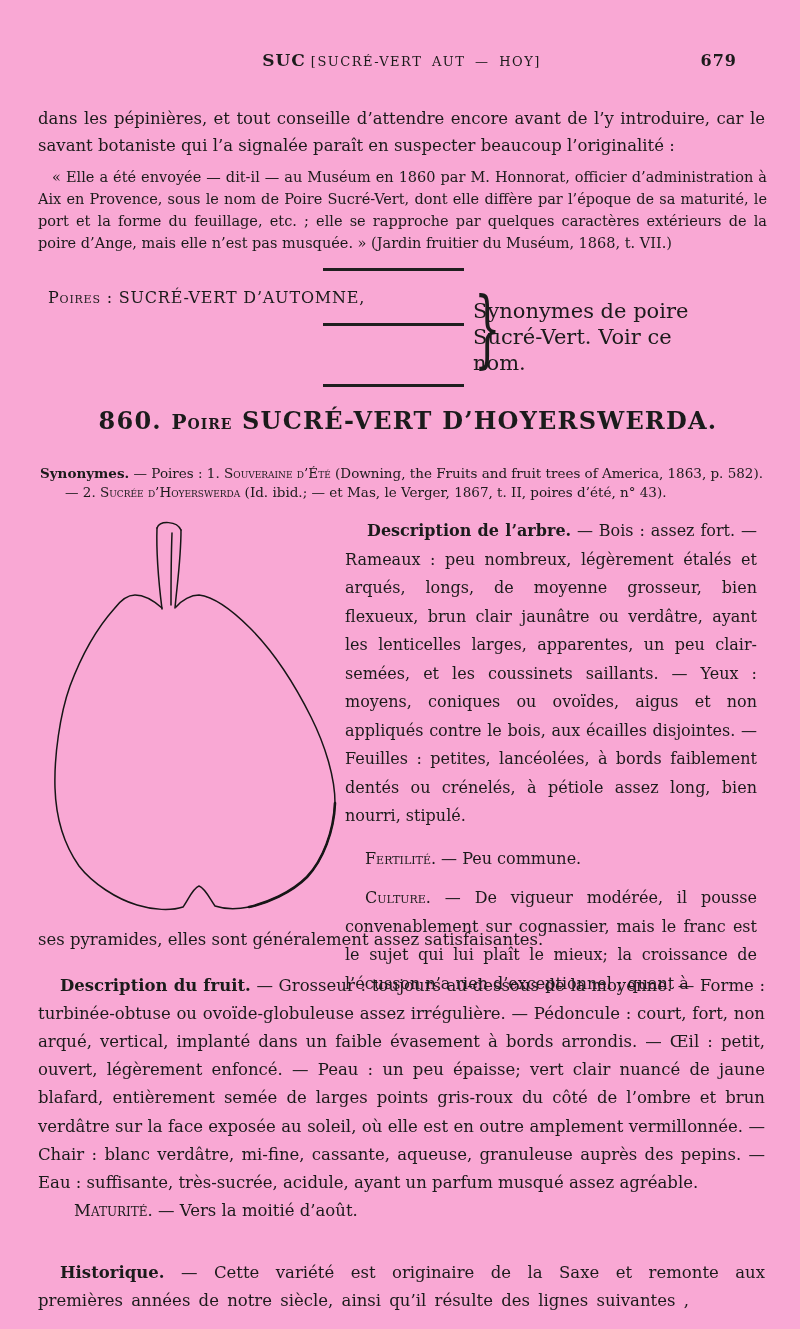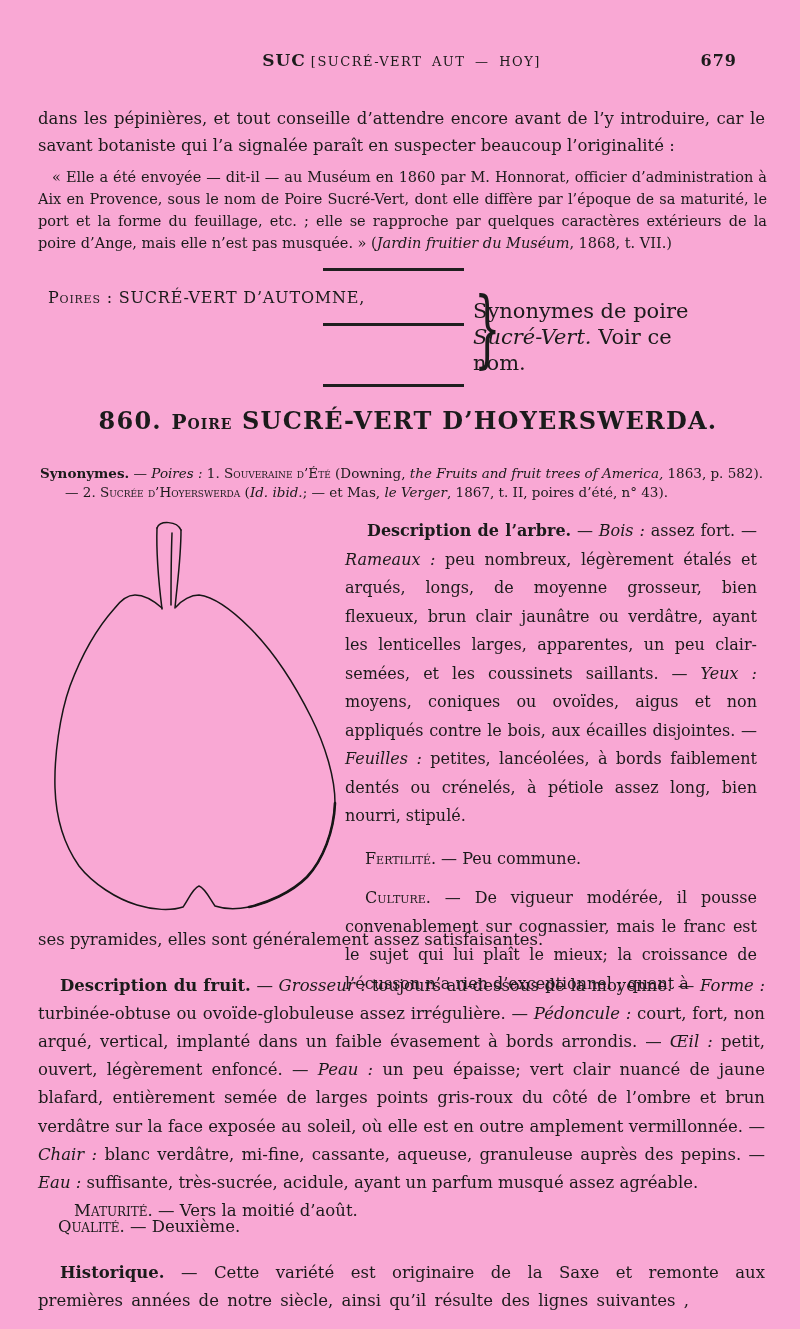--- a/index.html
+++ b/index.html
@@ -8,21 +8,21 @@
     position:relative;
     width:800px;height:1329px;
     background:#f9a8d4;
     color:#1b1b1b;
     font-family:"DejaVu Serif","Liberation Serif",serif;
     overflow:hidden;
     margin:0 auto;
   }
   
   .b{font-weight:bold;}
-  .i{font-style:italic;}
+  .i{}
   .sc{font-variant:small-caps;}
   .tsc{font-variant:small-caps;font-size:20px;letter-spacing:1px;}
   .d{display:inline-block;margin-right:16px;}
 
   .runhead{position:absolute;top:50px;left:38px;width:727px;height:24px;}
   .runhead-center{position:absolute;left:0;right:0;text-align:center;white-space:nowrap;}
   .run-main{font-weight:bold;font-size:17px;letter-spacing:1px;}
   .run-detail{font-size:13px;letter-spacing:1.5px;word-spacing:4px;}
   .pagenum{position:absolute;right:28px;top:1px;font-size:16px;font-weight:bold;letter-spacing:1px;}
 
@@ -131,17 +131,16 @@
     <p class="p-arbre"><span class="b">Description de l’arbre.</span><span> — </span><span class="i">Bois :</span><span> assez fort. — </span><span class="i">Rameaux :</span><span> peu nombreux, légèrement étalés et arqués, longs, de moyenne grosseur, bien flexueux, brun clair jaunâtre ou verdâtre, ayant les lenticelles larges, apparentes, un peu clair-semées, et les coussinets saillants. — </span><span class="i">Yeux :</span><span> moyens, coniques ou ovoïdes, aigus et non appliqués contre le bois, aux écailles disjointes. — </span><span class="i">Feuilles :</span><span> petites, lancéolées, à bords faiblement dentés ou crénelés, à pétiole assez long, bien nourri, stipulé.</span></p>
     <p class="p-fert"><span class="sc">Fertilité</span><span>. — Peu commune.</span></p>
     <p class="p-cult"><span class="sc">Culture</span><span>. — De vigueur modérée, il pousse convenablement sur cognassier, mais le franc est le sujet qui lui plaît le mieux; la croissance de l’écusson n’a rien d’exceptionnel ; quant à</span></p>
   </div>
 
   <p class="contline" style="margin:0;">ses pyramides, elles sont généralement assez satisfaisantes.</p>
 
   <p class="fruit"><span class="b">Description du fruit.</span><span> — </span><span class="i">Grosseur :</span><span> toujours au-dessous de la moyenne. — </span><span class="i">Forme :</span><span> turbinée-obtuse ou ovoïde-globuleuse assez irrégulière. — </span><span class="i">Pédoncule :</span><span> court, fort, non arqué, vertical, implanté dans un faible évasement à bords arrondis. — </span><span class="i">Œil :</span><span> petit, ouvert, légèrement enfoncé. — </span><span class="i">Peau :</span><span> un peu épaisse; vert clair nuancé de jaune blafard, entièrement semée de larges points gris-roux du côté de l’ombre et brun verdâtre sur la face exposée au soleil, où elle est en outre amplement vermillonnée. — </span><span class="i">Chair :</span><span> blanc verdâtre, mi-fine, cassante, aqueuse, granuleuse auprès des pepins. — </span><span class="i">Eau :</span><span> suffisante, très-sucrée, acidule, ayant un parfum musqué assez agréable.</span></p>
 
   <p class="oneline maturite" style="margin:16px;"><span class="sc">Maturité</span><span>. — Vers la moitié d’août.</span></p>
-  <p class="oneline qualite" style="margin:0;"><span class="sc">Qualité</span><span>. — Deuxième.</span></p>
 
   <p class="historique"><span class="b">Historique.</span><span> — Cette variété est originaire de la Saxe et remonte aux premières années de notre siècle, ainsi qu’il résulte des lignes suivantes ,</span></p>
 
 </div>
 
 </body></html>

